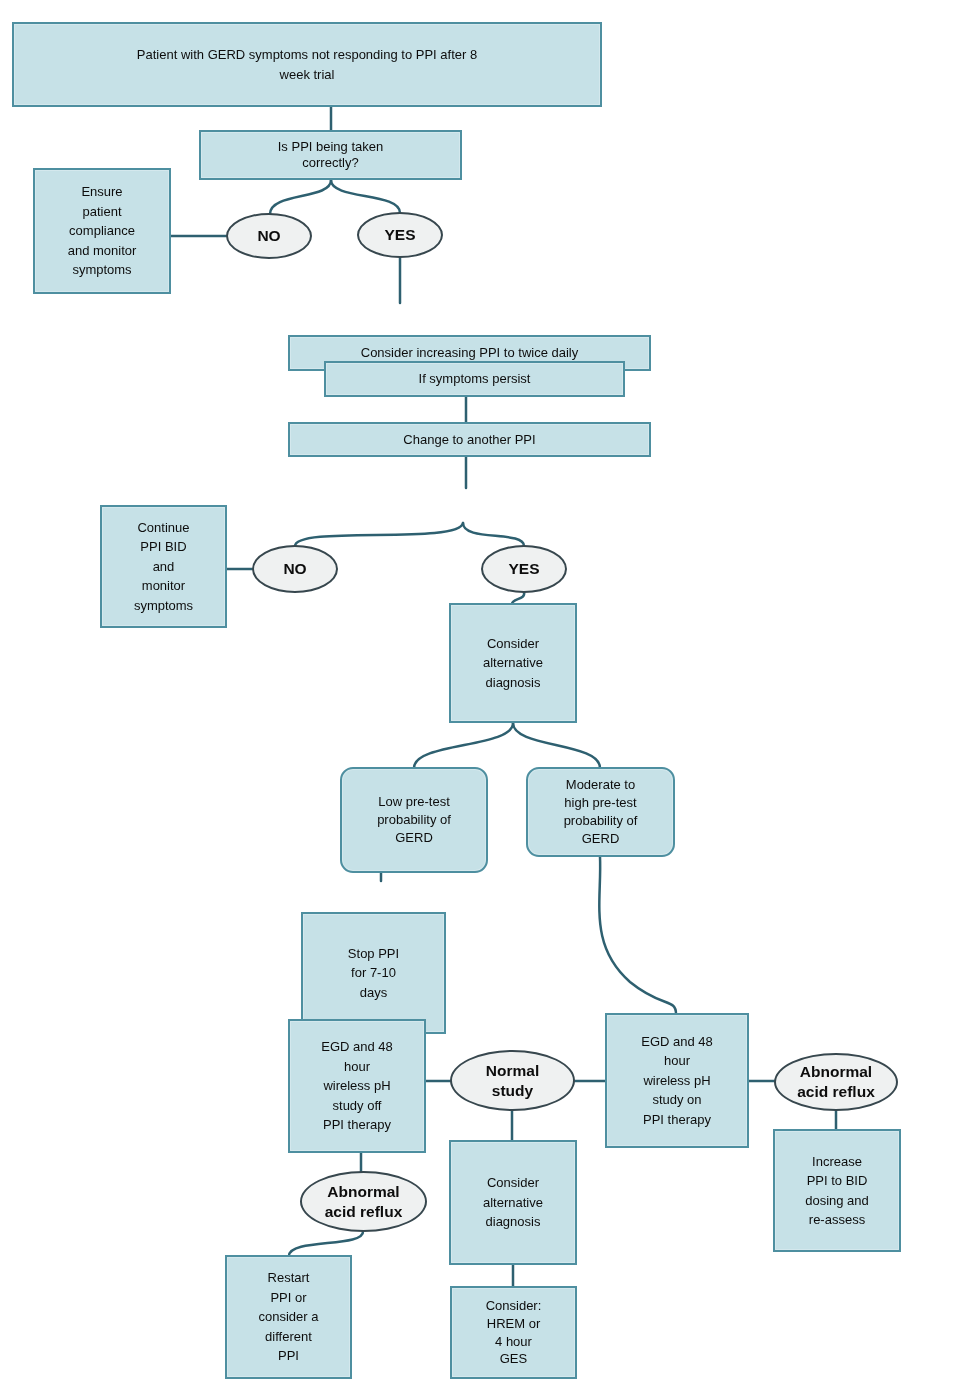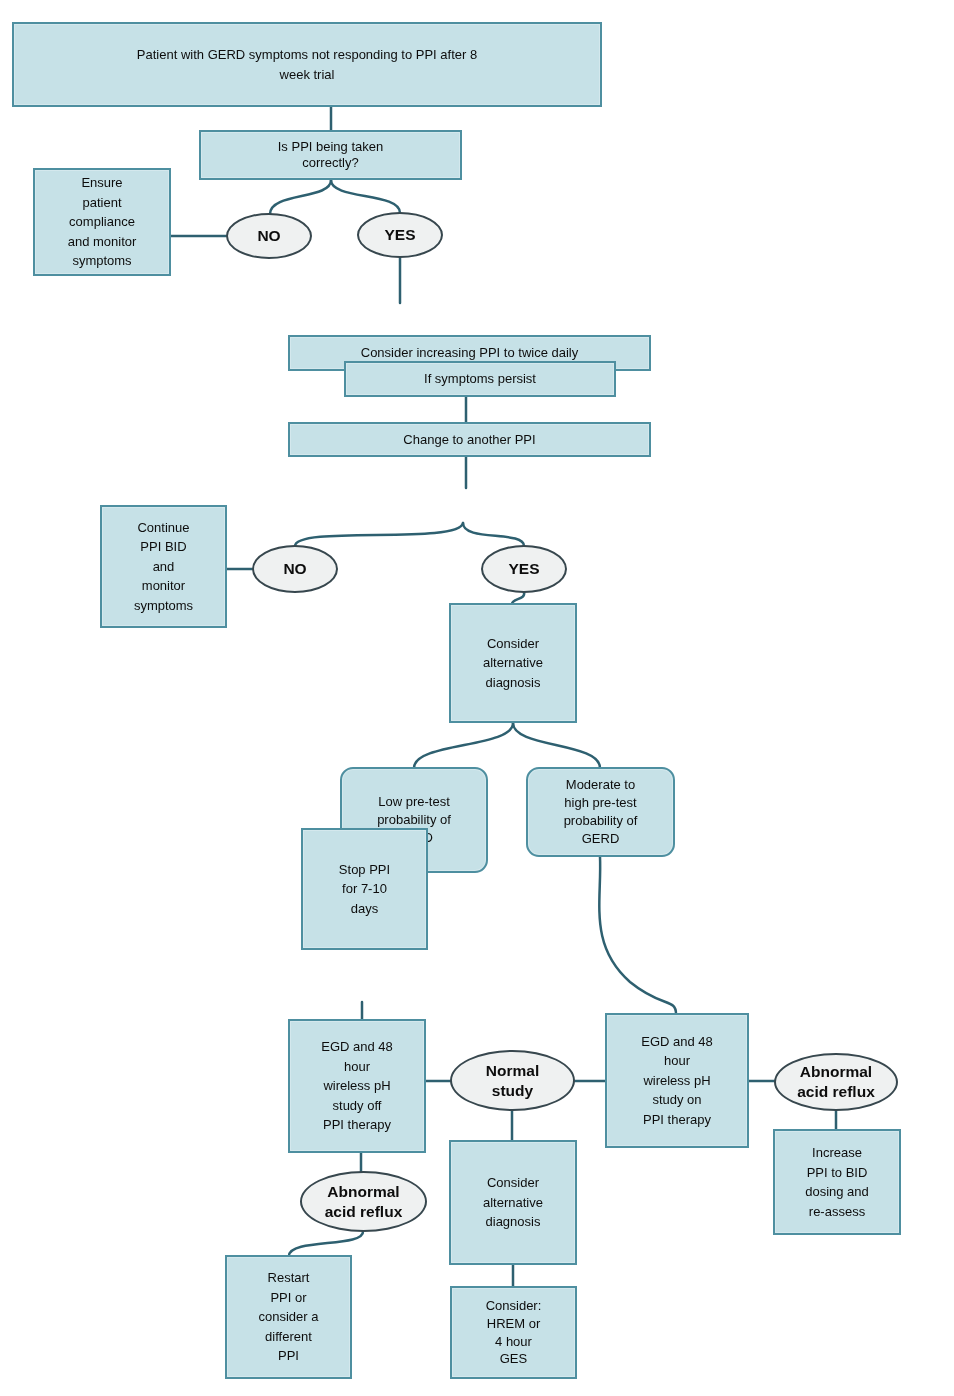--- a/index.html
+++ b/index.html
@@ -79,33 +79,33 @@
     <path d="M513,1264 L513,1287"></path>
     <path d="M363,1231 C365,1248 289,1238 289,1256"></path>
   </svg>
 
   <div class="node box" style="left:12px;top:22px;width:590px;height:85px;padding:0 30px;">Patient with GERD symptoms not responding to PPI after 8
 week trial</div>
 
   <div class="node box lh-tight" style="left:199px;top:130px;width:263px;height:50px;padding:0 20px;">Is PPI being taken
 correctly?</div>
 
-  <div class="node box" style="left:33px;top:168px;width:138px;height:108px;padding:0 10px;">Ensure
+  <div class="node box" style="left:33px;top:168px;width:138px;height:126px;padding:0 10px;">Ensure
 patient
 compliance
 and monitor
 symptoms</div>
 
   <div class="node ellipse" style="left:226px;top:213px;width:86px;height:46px;">NO</div>
 
   <div class="node ellipse" style="left:357px;top:212px;width:86px;height:46px;">YES</div>
 
   <div class="node box" style="left:288px;top:302px;width:363px;height:36px;margin-top:33px;">Consider increasing PPI to twice daily</div>
 
-  <div class="node box" style="left:344px;top:361px;width:272px;height:36px;">If symptoms persist</div>
+  <div class="node box" style="left:324px;top:361px;width:301px;height:36px;">If symptoms persist</div>
 
   <div class="node box" style="left:288px;top:422px;width:363px;height:35px;">Change to another PPI</div>
 
 
   <div class="node box" style="left:100px;top:505px;width:127px;height:123px;padding:0 10px;">Continue
 PPI BID
 and
 monitor
 symptoms</div>
 
@@ -119,21 +119,21 @@
 
   <div class="node box rounded" style="left:340px;top:767px;width:148px;height:106px;padding:0 10px;">Low pre-test
 probability of
 GERD</div>
 
   <div class="node box rounded" style="left:526px;top:767px;width:149px;height:90px;padding:0 10px;">Moderate to
 high pre-test
 probability of
 GERD</div>
 
-  <div class="node box" style="left:301px;top:828px;width:127px;height:122px;padding:16px 15px;">Stop PPI
+  <div class="node box" style="left:301px;top:912px;width:145px;height:122px;padding:16px 15px;">Stop PPI
 for 7-10
 days</div>
 
   <div class="node box" style="left:288px;top:1019px;width:138px;height:134px;padding:0 8px;">EGD and 48
 hour
 wireless pH
 study off
 PPI therapy</div>
 
   <div class="node ellipse" style="left:450px;top:1050px;width:125px;height:61px;">Normal
@@ -141,21 +141,21 @@
 
   <div class="node box" style="left:605px;top:1013px;width:144px;height:135px;padding:0 8px;">EGD and 48
 hour
 wireless pH
 study on
 PPI therapy</div>
 
   <div class="node ellipse" style="left:774px;top:1053px;width:124px;height:58px;">Abnormal
 acid reflux</div>
 
-  <div class="node box" style="left:773px;top:1129px;width:128px;height:106px;padding:9px 8px;">Increase
+  <div class="node box" style="left:773px;top:1129px;width:128px;height:123px;padding:9px 8px;">Increase
 PPI to BID
 dosing and
 re-assess</div>
 
   <div class="node ellipse" style="left:300px;top:1171px;width:127px;height:61px;">Abnormal
 acid reflux</div>
 
   <div class="node box" style="left:225px;top:1255px;width:127px;height:124px;padding:12px 10px;">Restart
 PPI or
 consider a

